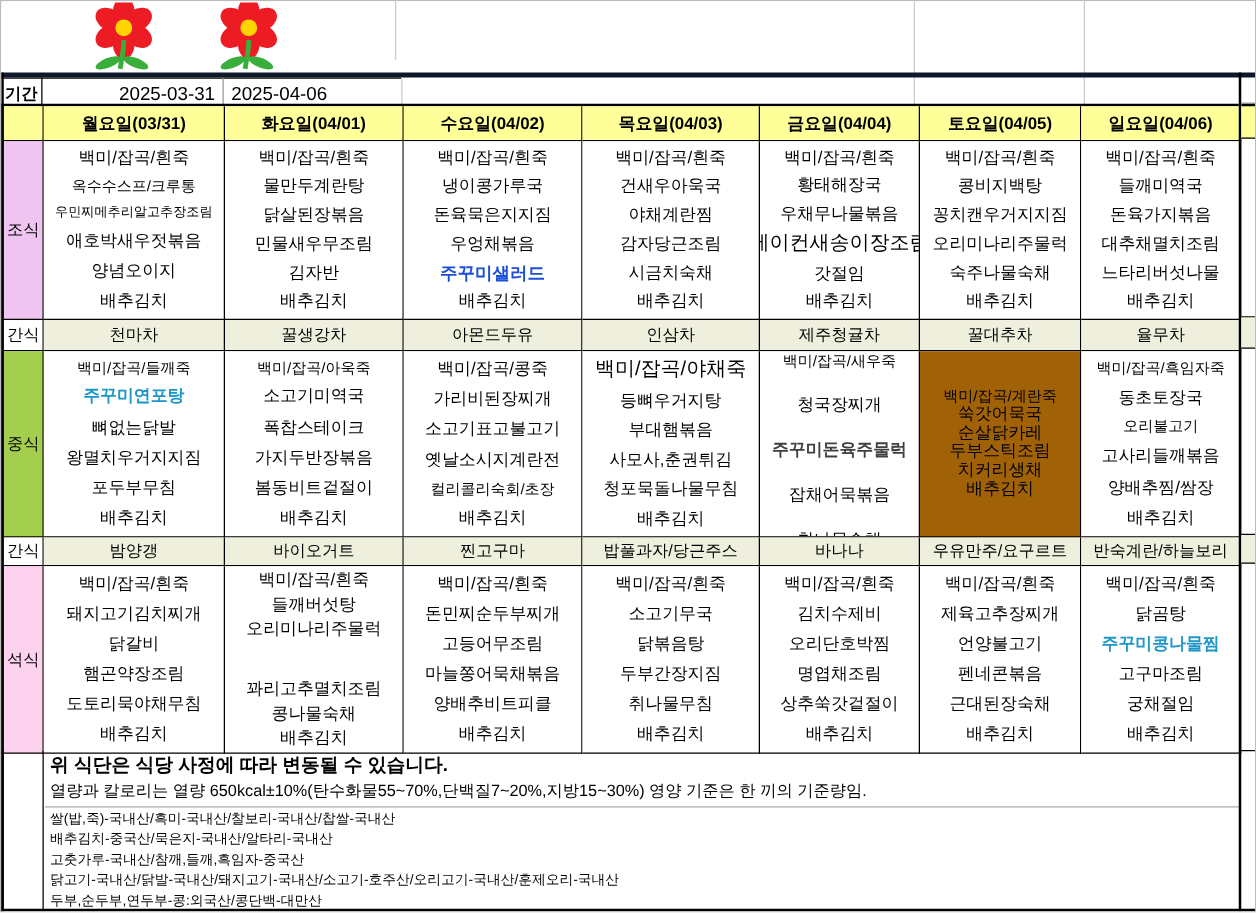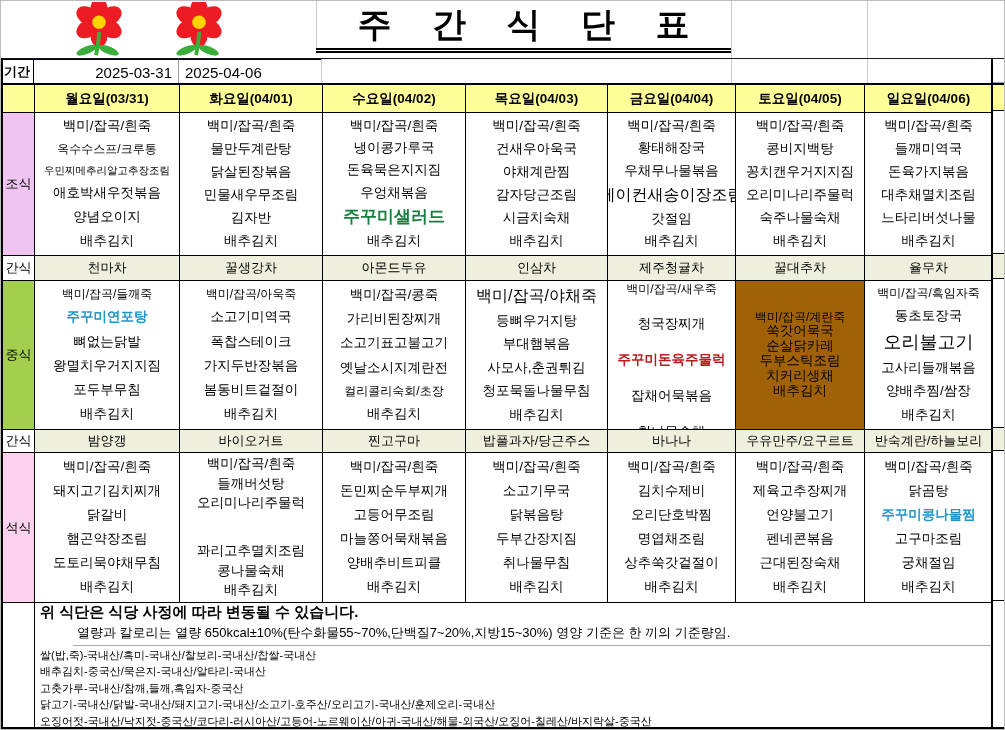--- a/index.html
+++ b/index.html
@@ -15,21 +15,21 @@
   .flower{width:100px;height:56px;}
   .title-cell{
     position:absolute;left:315px;top:0;width:415px;height:52px;
     display:flex;align-items:center;justify-content:center;
     font-family:"Liberation Serif","DejaVu Serif",serif;
     font-size:34px;font-weight:600;letter-spacing:16px;padding-left:16px;
     border-bottom:5px double #000;
   }
   .gl{position:absolute;background:#ccc;}
   
-  .period-row{position:absolute;left:0;top:57px;width:1005px;height:25px;border-top:1px solid #0f172a;}
+  .period-row{position:absolute;left:0;top:57px;width:1005px;height:25px;border-top:4px solid #0f172a;}
   .period-label{
     position:absolute;left:0;top:0;width:32px;height:25px;border-top:1px solid #000;
     display:flex;align-items:center;justify-content:center;font-size:13px;font-weight:bold;
   }
   .period-start{
     position:absolute;left:32px;top:0;width:145px;height:25px;
     border-left:1px solid #000;border-top:1px solid #000;
     display:flex;align-items:center;justify-content:flex-end;padding-right:6px;font-size:15px;
   }
   .period-end{
@@ -56,21 +56,21 @@
   .r-snack1>.cell{height:25px;}
   .r-lunch>.cell{height:149px;}
   .r-snack2>.cell{height:23px;}
   .r-dinner>.cell{height:150px;}
   .grid-row{display:contents;}
   
   .notes{position:absolute;left:0;top:600px;width:990px;height:128px;border-left:2px solid #000;}
   .notes-gutter{position:absolute;left:0;top:0;width:32px;height:128px;border-right:1px solid #000;}
   .notes-main{position:absolute;left:33px;top:0;width:957px;height:128px;}
   .note-bold{font-size:15px;font-weight:bold;padding:2px 0 0 4px;white-space:nowrap;}
-  .note-cal{font-size:13px;padding:2px 0 3px 4px;white-space:nowrap;border-bottom:1px solid #aaa;margin-left:37px;}
+  .note-cal{font-size:13px;padding:2px 0 3px 4px;white-space:nowrap;border-bottom:1px solid #aaa;}
   .note-origin{font-size:11px;line-height:14.4px;padding:2px 0 0 4px;white-space:nowrap;}
   
   .sliver{position:absolute;left:990px;top:57px;width:15px;height:671px;border-left:2px solid #000;}
   .sl-seg{width:100%;border-bottom:1px solid #000;}
   .border-left-heavy{position:absolute;left:0;top:57px;width:2px;height:671px;background:#000;}
   .border-bottom-heavy{position:absolute;left:0;top:726px;width:1005px;height:2px;background:#000;}
 </style>
 </head>
 <body>
 
@@ -100,21 +100,20 @@
           <ellipse cx="50" cy="8" rx="9" ry="13" fill="#ED1C24" transform="rotate(180,50,21)"></ellipse>
           <ellipse cx="50" cy="8" rx="9" ry="13" fill="#ED1C24" transform="rotate(240,50,21)"></ellipse>
           <ellipse cx="50" cy="8" rx="9" ry="13" fill="#ED1C24" transform="rotate(300,50,21)"></ellipse>
           <circle cx="50" cy="21" r="7" fill="#FFD400"></circle>
           <path d="M50,31 C50,40 48,48 47,55" stroke="#3AAE3A" stroke-width="4" fill="none"></path>
           <ellipse cx="37" cy="50" rx="11" ry="4" fill="#3AAE3A" transform="rotate(-22,37,50)"></ellipse>
           <ellipse cx="60" cy="50" rx="11" ry="4" fill="#3AAE3A" transform="rotate(22,60,50)"></ellipse>
         </g>
       </svg>
     </div>
-    <div class="title-cell">주 간 식 단 표</div>
     <div class="gl" style="left:730px;top:0;width:1px;height:82px;"></div>
     <div class="gl" style="left:866px;top:0;width:1px;height:82px;"></div>
     <div class="gl" style="left:315px;top:0;width:1px;height:47px;"></div>
   </div>
 
   <div class="period-row">
     <div class="period-label">기간</div>
     <div class="period-start">2025-03-31</div>
     <div class="period-end">2025-04-06</div>
     <div class="period-gl" style="left:320px;"></div>
@@ -134,21 +133,21 @@
           <div class="menu-item" style="font-size: 13.5px;">물만두계란탕</div>
           <div class="menu-item" style="font-size: 13.5px;">닭살된장볶음</div>
           <div class="menu-item" style="font-size: 13.5px;">민물새우무조림</div>
           <div class="menu-item" style="font-size: 13.5px;">김자반</div>
           <div class="menu-item" style="font-size: 13.5px;">배추김치</div>
         </div><div class="cell menu-cell" style="background: rgb(255, 255, 255);">
           <div class="menu-item" style="font-size: 13.5px;">백미/잡곡/흰죽</div>
           <div class="menu-item" style="font-size: 13.5px;">냉이콩가루국</div>
           <div class="menu-item" style="font-size: 13.5px;">돈육묵은지지짐</div>
           <div class="menu-item" style="font-size: 13.5px;">우엉채볶음</div>
-          <div class="menu-item hl" style="font-size: 17px; color: #15803d;">주꾸미샐러드</div>
+          <div class="menu-item hl" style="font-size: 14px; color: #1d4ed8;">주꾸미샐러드</div>
           <div class="menu-item" style="font-size: 13.5px;">배추김치</div>
         </div><div class="cell menu-cell" style="background: rgb(255, 255, 255);">
           <div class="menu-item" style="font-size: 13.5px;">백미/잡곡/흰죽</div>
           <div class="menu-item" style="font-size: 13.5px;">건새우아욱국</div>
           <div class="menu-item" style="font-size: 13.5px;">야채계란찜</div>
           <div class="menu-item" style="font-size: 13.5px;">감자당근조림</div>
           <div class="menu-item" style="font-size: 13.5px;">시금치숙채</div>
           <div class="menu-item" style="font-size: 13.5px;">배추김치</div>
         </div><div class="cell menu-cell" style="background: rgb(255, 255, 255);">
           <div class="menu-item" style="font-size: 13.5px;">백미/잡곡/흰죽</div>
@@ -197,35 +196,35 @@
         </div><div class="cell menu-cell" style="background: rgb(255, 255, 255);">
           <div class="menu-item" style="font-size: 16px;">백미/잡곡/야채죽</div>
           <div class="menu-item" style="font-size: 13.5px;">등뼈우거지탕</div>
           <div class="menu-item" style="font-size: 13.5px;">부대햄볶음</div>
           <div class="menu-item" style="font-size: 13.5px;">사모사,춘권튀김</div>
           <div class="menu-item" style="font-size: 13.5px;">청포묵돌나물무침</div>
           <div class="menu-item" style="font-size: 13.5px;">배추김치</div>
         </div><div class="cell menu-cell" style="background: rgb(255, 255, 255); gap: 21px;">
           <div class="menu-item" style="font-size: 12px;">백미/잡곡/새우죽</div>
           <div class="menu-item" style="font-size: 13.5px;">청국장찌개</div>
-          <div class="menu-item hl" style="font-size: 13.5px; color: #b91c1c;">주꾸미돈육주물럭</div>
+          <div class="menu-item hl" style="font-size: 13.5px; color: #404040;">주꾸미돈육주물럭</div>
           <div class="menu-item" style="font-size: 13.5px;">잡채어묵볶음</div>
           <div class="menu-item" style="font-size: 13.5px;">참나물숙채</div>
           <div class="menu-item" style="font-size: 13.5px;">배추김치</div>
         </div><div class="cell menu-cell" style="background: #a16207; justify-content: center;">
           <div class="menu-item" style="font-size: 12px;">백미/잡곡/계란죽</div>
           <div class="menu-item" style="font-size: 13.5px;">쑥갓어묵국</div>
           <div class="menu-item" style="font-size: 13.5px;">순살닭카레</div>
           <div class="menu-item" style="font-size: 13.5px;">두부스틱조림</div>
           <div class="menu-item" style="font-size: 13.5px;">치커리생채</div>
           <div class="menu-item" style="font-size: 13.5px;">배추김치</div>
         </div><div class="cell menu-cell" style="background: rgb(255, 255, 255);">
           <div class="menu-item" style="font-size: 12px;">백미/잡곡/흑임자죽</div>
           <div class="menu-item" style="font-size: 13.5px;">동초토장국</div>
-          <div class="menu-item" style="font-size: 18px;">오리불고기</div>
+          <div class="menu-item" style="font-size: 12px;">오리불고기</div>
           <div class="menu-item" style="font-size: 13.5px;">고사리들깨볶음</div>
           <div class="menu-item" style="font-size: 13.5px;">양배추찜/쌈장</div>
           <div class="menu-item" style="font-size: 13.5px;">배추김치</div>
         </div></div>
       <div class="grid-row r-snack2"><div class="cell lbl-cell" style="background: rgb(255, 255, 255);">간식</div><div class="cell snack-cell" style="background: rgb(239, 239, 222);">밤양갱</div><div class="cell snack-cell" style="background: rgb(239, 239, 222);">바이오거트</div><div class="cell snack-cell" style="background: rgb(239, 239, 222);">찐고구마</div><div class="cell snack-cell" style="background: rgb(239, 239, 222);">밥풀과자/당근주스</div><div class="cell snack-cell" style="background: rgb(239, 239, 222);">바나나</div><div class="cell snack-cell" style="background: rgb(239, 239, 222);">우유만주/요구르트</div><div class="cell snack-cell" style="background: rgb(239, 239, 222);">반숙계란/하늘보리</div></div>
       <div class="grid-row r-dinner"><div class="cell lbl-cell" style="background: rgb(252, 210, 238);">석식</div><div class="cell menu-cell" style="background: rgb(255, 255, 255);">
           <div class="menu-item" style="font-size: 13.5px;">백미/잡곡/흰죽</div>
           <div class="menu-item" style="font-size: 13.5px;">돼지고기김치찌개</div>
           <div class="menu-item" style="font-size: 13.5px;">닭갈비</div>
           <div class="menu-item" style="font-size: 13.5px;">햄곤약장조림</div>
@@ -279,20 +278,21 @@
   <div class="notes">
     <div class="notes-gutter"></div>
     <div class="notes-main">
       <div class="note-bold">위 식단은 식당 사정에 따라 변동될 수 있습니다.</div>
       <div class="note-cal">열량과 칼로리는 열량 650kcal±10%(탄수화물55~70%,단백질7~20%,지방15~30%) 영양 기준은 한 끼의 기준량임.</div>
       <div id="origin-lines">
           <div class="note-origin">쌀(밥,죽)-국내산/흑미-국내산/찰보리-국내산/찹쌀-국내산</div>
           <div class="note-origin">배추김치-중국산/묵은지-국내산/알타리-국내산</div>
           <div class="note-origin">고춧가루-국내산/참깨,들깨,흑임자-중국산</div>
           <div class="note-origin">닭고기-국내산/닭발-국내산/돼지고기-국내산/소고기-호주산/오리고기-국내산/훈제오리-국내산</div>
+          <div class="note-origin">두부,순두부,연두부-콩:외국산/콩단백-대만산</div>
           <div class="note-origin">오징어젓-국내산/낙지젓-중국산/코다리-러시아산/고등어-노르웨이산/아귀-국내산/해물-외국산/오징어-칠레산/바지락살-중국산</div>
         </div>
     </div>
   </div>
 
   <div class="border-left-heavy"></div>
   <div class="border-bottom-heavy"></div>
   <div class="sliver">
     <div class="sl-seg" style="height:25px;border-bottom:1px solid #999;"></div>
     <div class="sl-seg" id="sl-header" style="height: 28px; border-top: 2px solid rgb(0, 0, 0); background: rgb(255, 255, 153);"></div>

